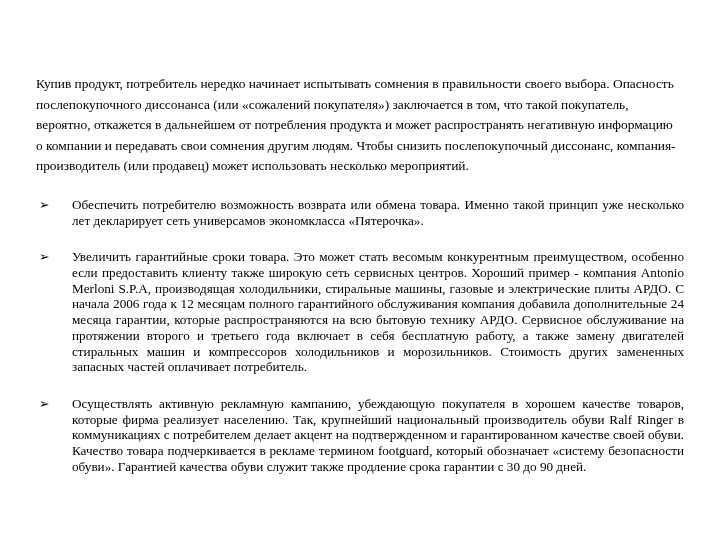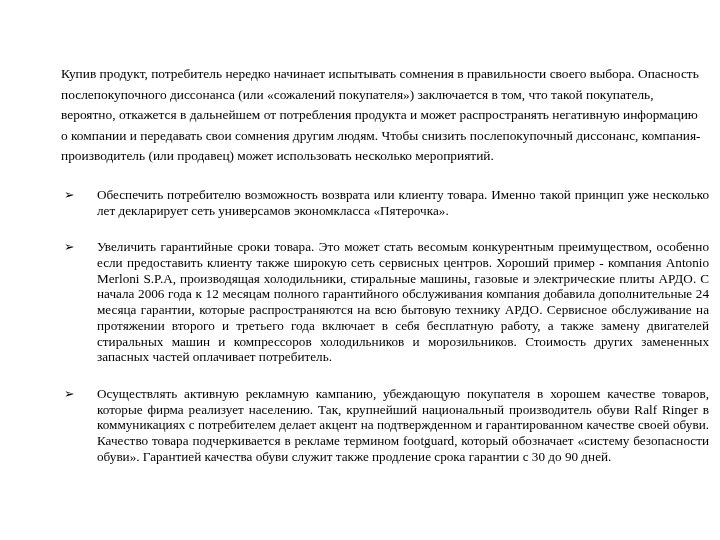--- a/index.html
+++ b/index.html
@@ -36,23 +36,22 @@
     font-weight: bold;
     font-size: 25.5px;
     line-height: 30px;
     color: #000000;
     letter-spacing: 0.1px;
   }
 
   .body-area {
     position: absolute;
     left: 36px;
-    top: 64px;
+    top: 74px;
     width: 648px;
-    margin-left: 25px;
   }
 
   .intro-para {
     font-size: 13.4px;
     line-height: 20.6px;
     text-align: left;
     color: #000000;
     margin: 0;
     width: 640px;
   }
@@ -101,21 +100,21 @@
 
 
   <div class="body-area">
 
     <p class="intro-para">Купив продукт, потребитель нередко начинает испытывать сомнения в правильности своего выбора. Опасность послепокупочного диссонанса (или «сожалений покупателя») заключается в том, что такой покупатель, вероятно, откажется в дальнейшем от потребления продукта и может распространять негативную информацию о компании и передавать свои сомнения другим людям. Чтобы снизить послепокупочный диссонанс, компания-производитель (или продавец) может использовать несколько мероприятий.</p>
 
     <ul class="bullet-list">
 
       <li class="bullet-item">
         <span class="bullet-marker">➢</span>
-        <span class="bullet-text">Обеспечить потребителю возможность возврата или клиенту товара. Именно такой принцип уже несколько лет декларирует сеть универсамов экономкласса «Пятерочка».</span>
+        <span class="bullet-text">Обеспечить потребителю возможность возврата или обмена товара. Именно такой принцип уже несколько лет декларирует сеть универсамов экономкласса «Пятерочка».</span>
       </li>
 
       <li class="bullet-item">
         <span class="bullet-marker">➢</span>
         <span class="bullet-text">Увеличить гарантийные сроки товара. Это может стать весомым конкурентным преимуществом, особенно если предоставить клиенту также широкую сеть сервисных центров. Хороший пример - компания Antonio Merloni S.P.A, производящая холодильники, стиральные машины, газовые и электрические плиты  АРДО. С начала 2006 года к 12 месяцам полного гарантийного обслуживания компания добавила дополнительные 24 месяца гарантии, которые распространяются на всю бытовую технику АРДО. Сервисное обслуживание на протяжении второго и третьего года включает в себя бесплатную работу, а также замену двигателей стиральных машин и компрессоров холодильников и морозильников. Стоимость других замененных запасных частей оплачивает потребитель.</span>
       </li>
 
       <li class="bullet-item">
         <span class="bullet-marker">➢</span>
         <span class="bullet-text">Осуществлять активную рекламную кампанию, убеждающую покупателя в хорошем качестве товаров, которые фирма реализует населению. Так, крупнейший национальный производитель обуви Ralf Ringer в коммуникациях с потребителем делает акцент на подтвержденном и гарантированном качестве своей обуви. Качество товара подчеркивается в рекламе термином footguard, который обозначает «систему безопасности обуви». Гарантией качества обуви служит также продление срока гарантии с 30 до 90 дней.</span>

